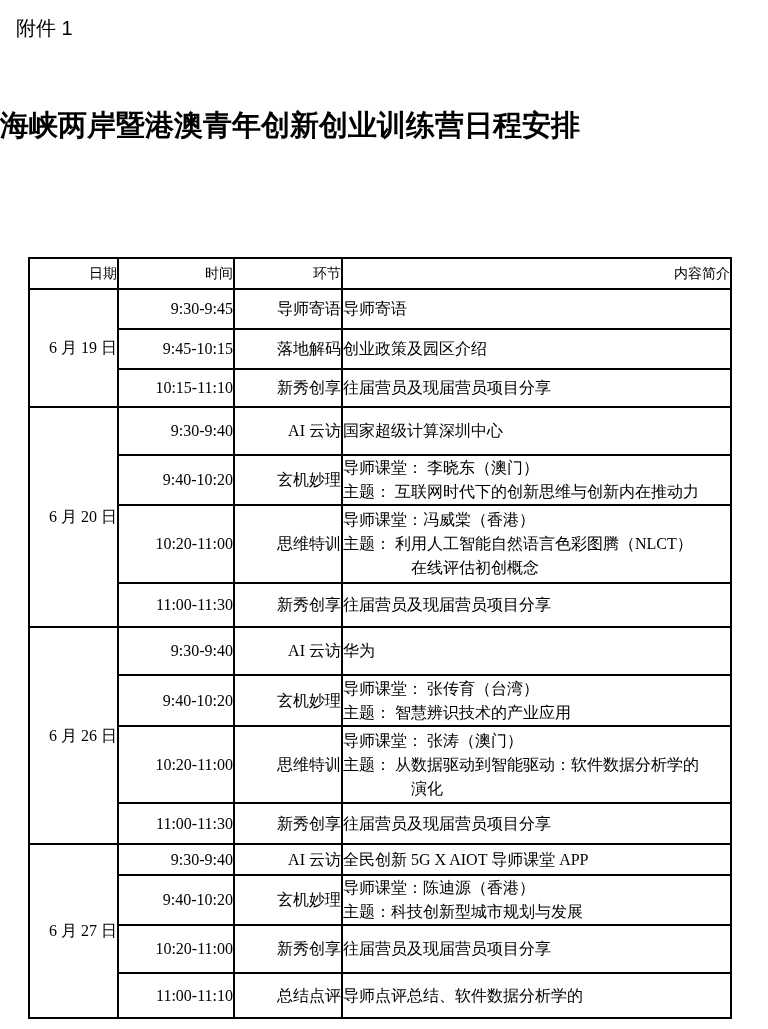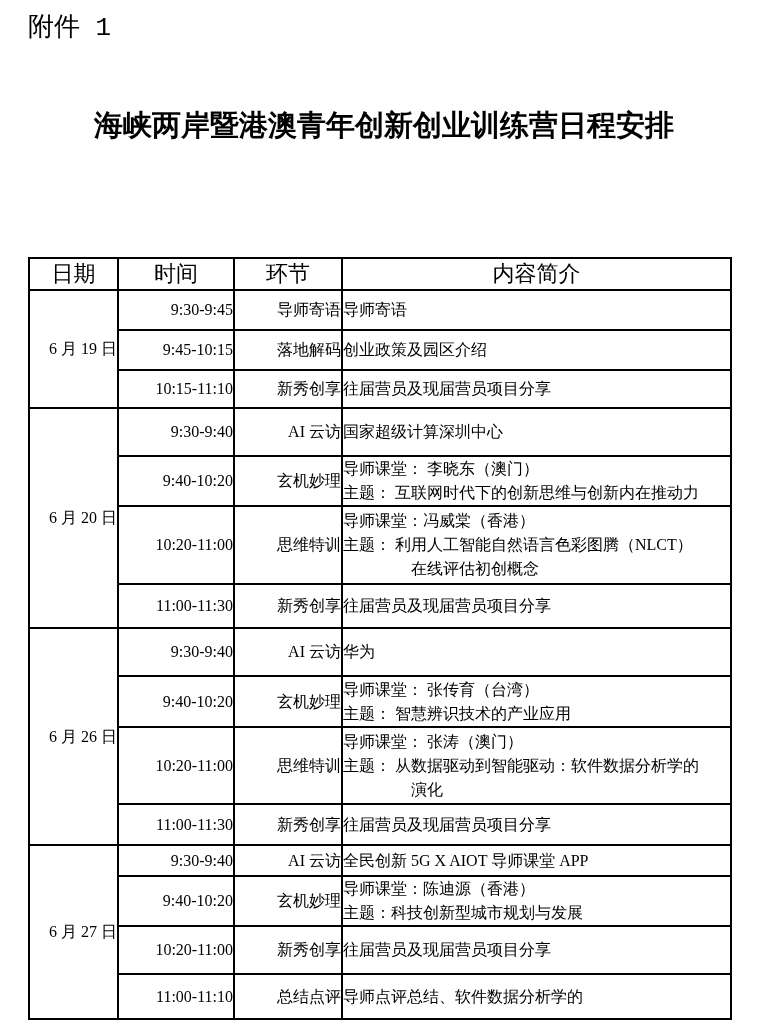--- a/index.html
+++ b/index.html
@@ -8,33 +8,33 @@
     position: relative;
     width: 768px;
     height: 1029px;
     background: #ffffff;
     color: #000000;
     font-family: "Liberation Serif", "DejaVu Serif", serif;
     overflow: hidden;
   }
   .attachment-label {
     position: absolute;
-    left: 28px;
+    left: 16px;
     top: 14px;
-    font-family: Liberation Mono, monospace;
-    font-size: 26px;
+    font-family: Liberation Sans, sans-serif;
+    font-size: 20px;
     line-height: 28px;
     color: #000;
   }
   .doc-title {
     position: absolute;
     left: 0;
     top: 106px;
     width: 768px;
-    text-align: center;
+    text-align: left;
     font-family: "Liberation Serif", "DejaVu Serif", serif;
     font-weight: bold;
     font-size: 29px;
     line-height: 38px;
     color: #000;
   }
   .doc-subtitle {
     position: absolute;
     left: 0;
     top: 207px;
@@ -56,22 +56,22 @@
     border: 2px solid #000;
   }
   table.schedule td, table.schedule th {
     border: 2px solid #000;
     padding: 0;
     vertical-align: middle;
     font-weight: normal;
   }
   th.h-cell {
     font-weight: bold;
-    font-size: 22px;
-    text-align: center;
+    font-size: 14px;
+    text-align: right;
     font-family: Liberation Mono, monospace;
   }
   .c-date, .c-time, .c-session {
     text-align: right;
     font-size: 16px;
     line-height: 22px;
   }
   .c-content {
     text-align: left;
     font-size: 16px;

